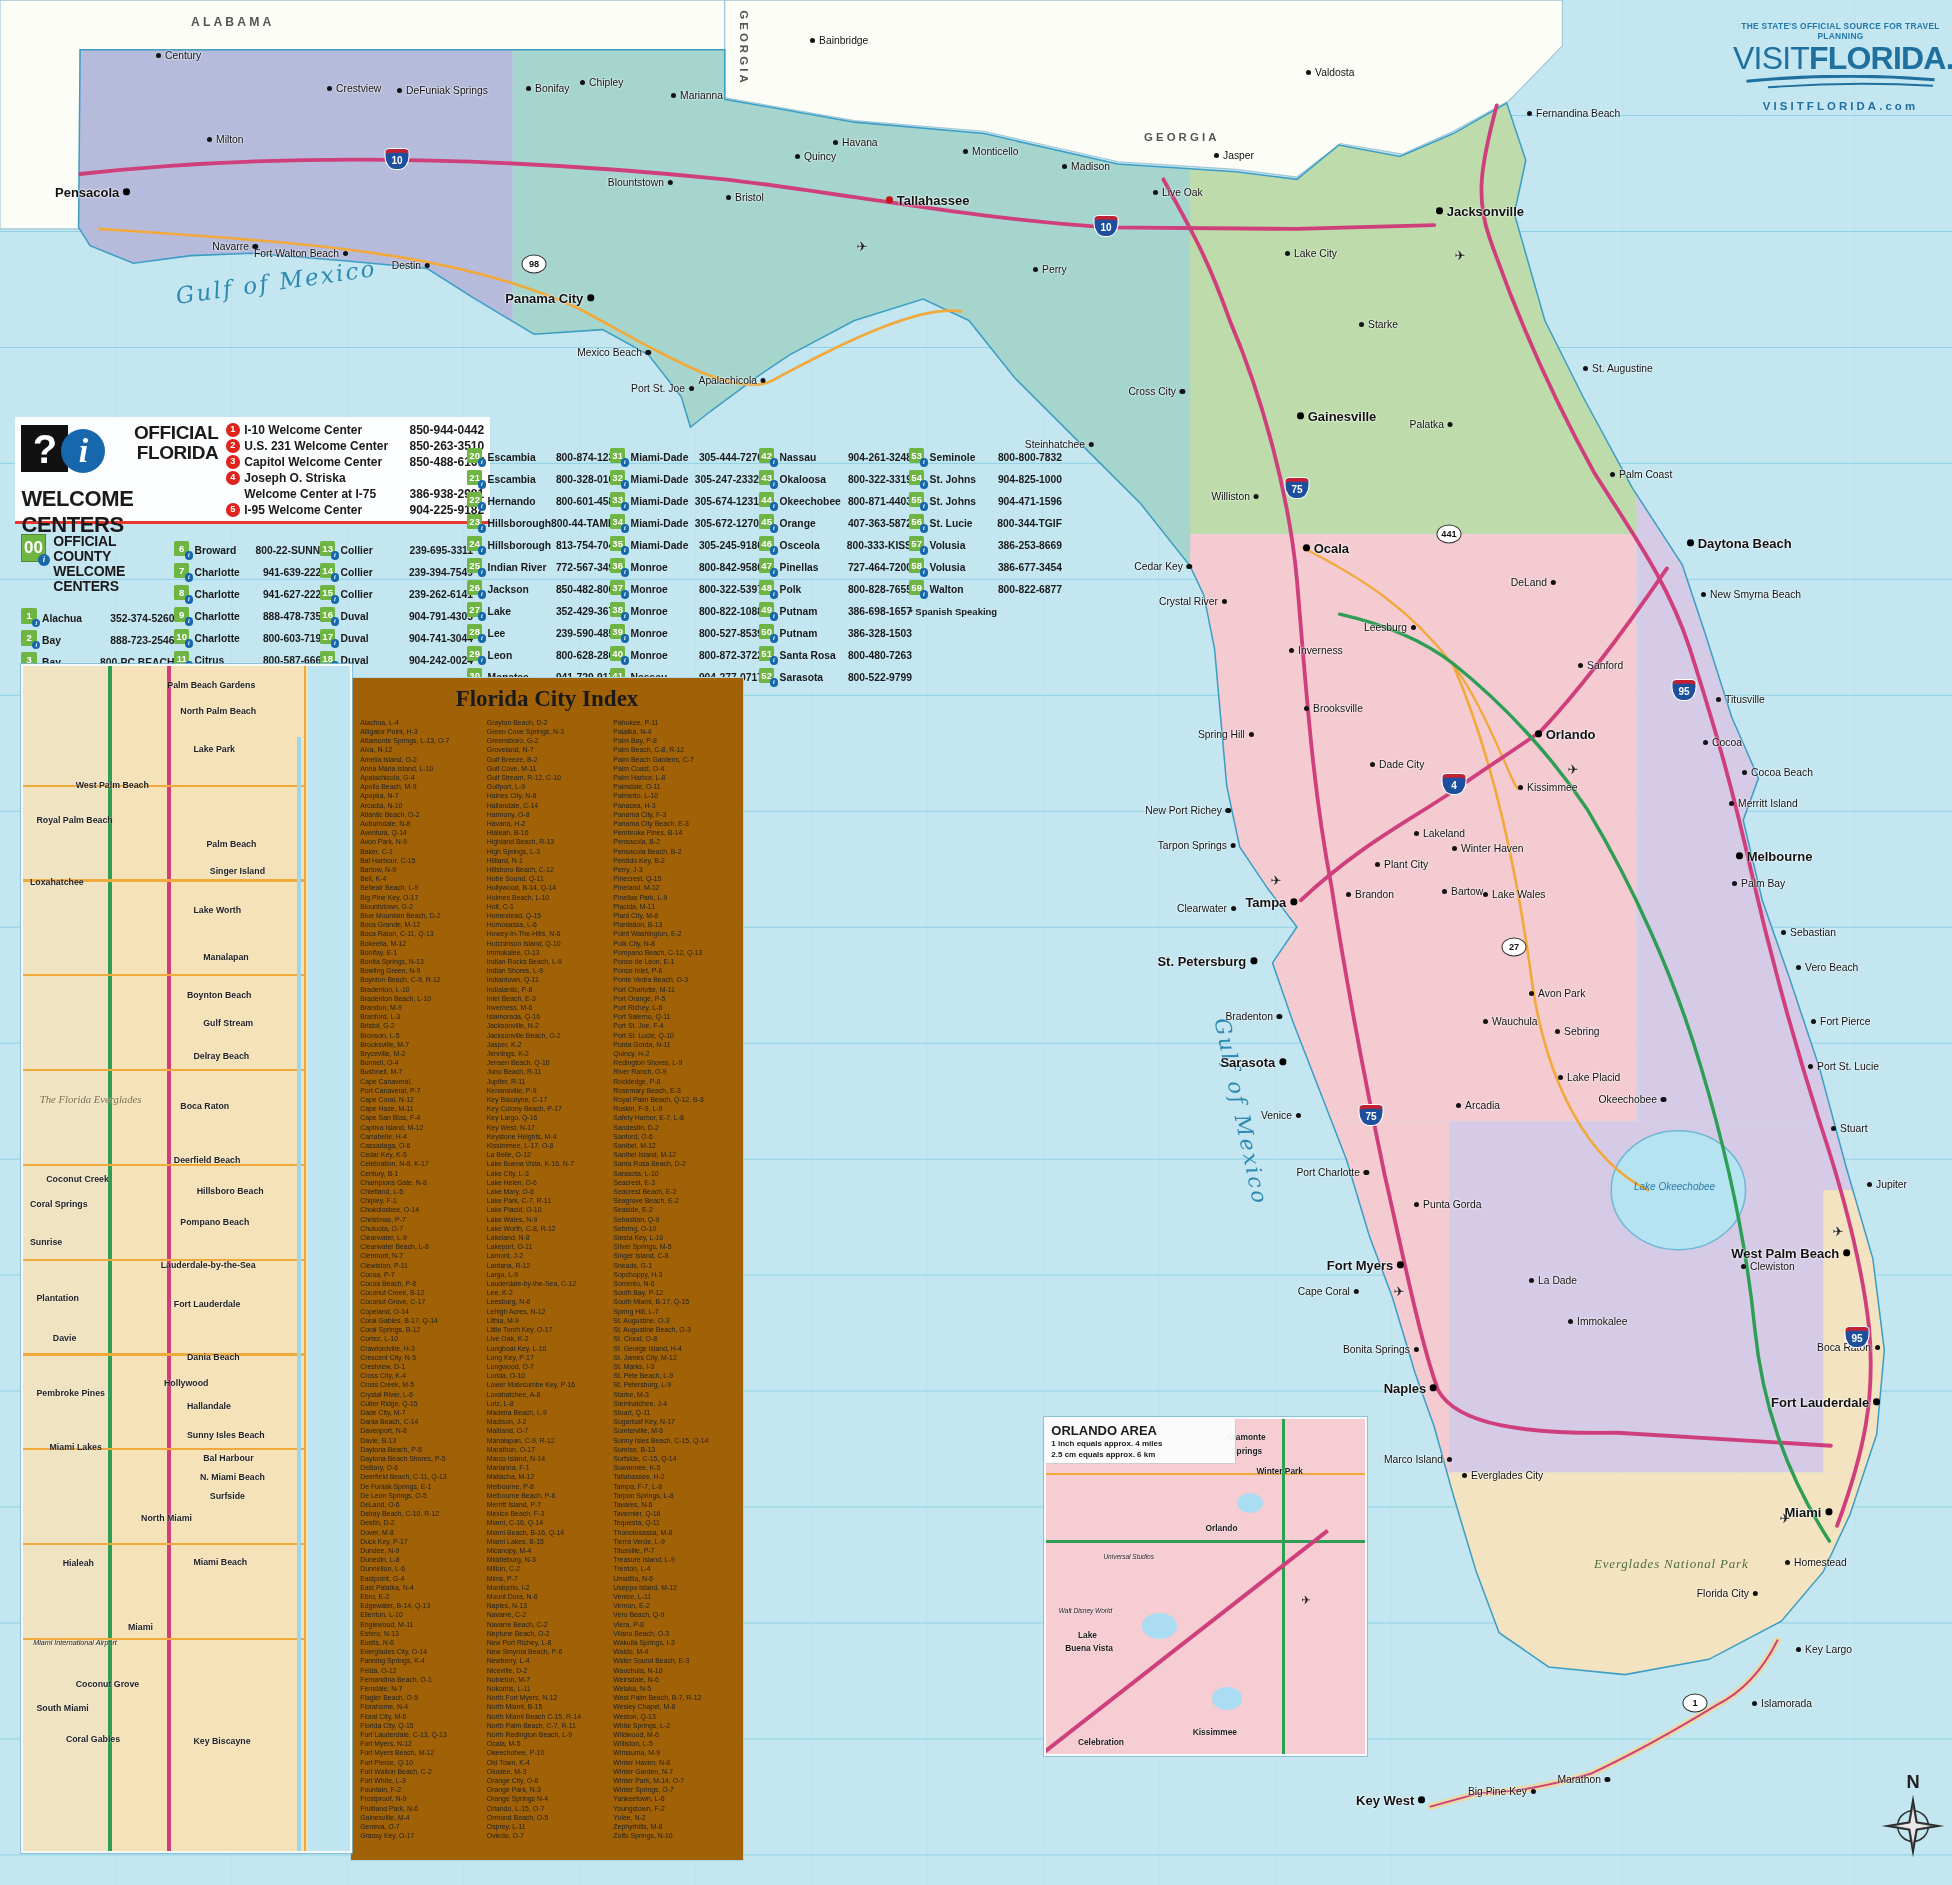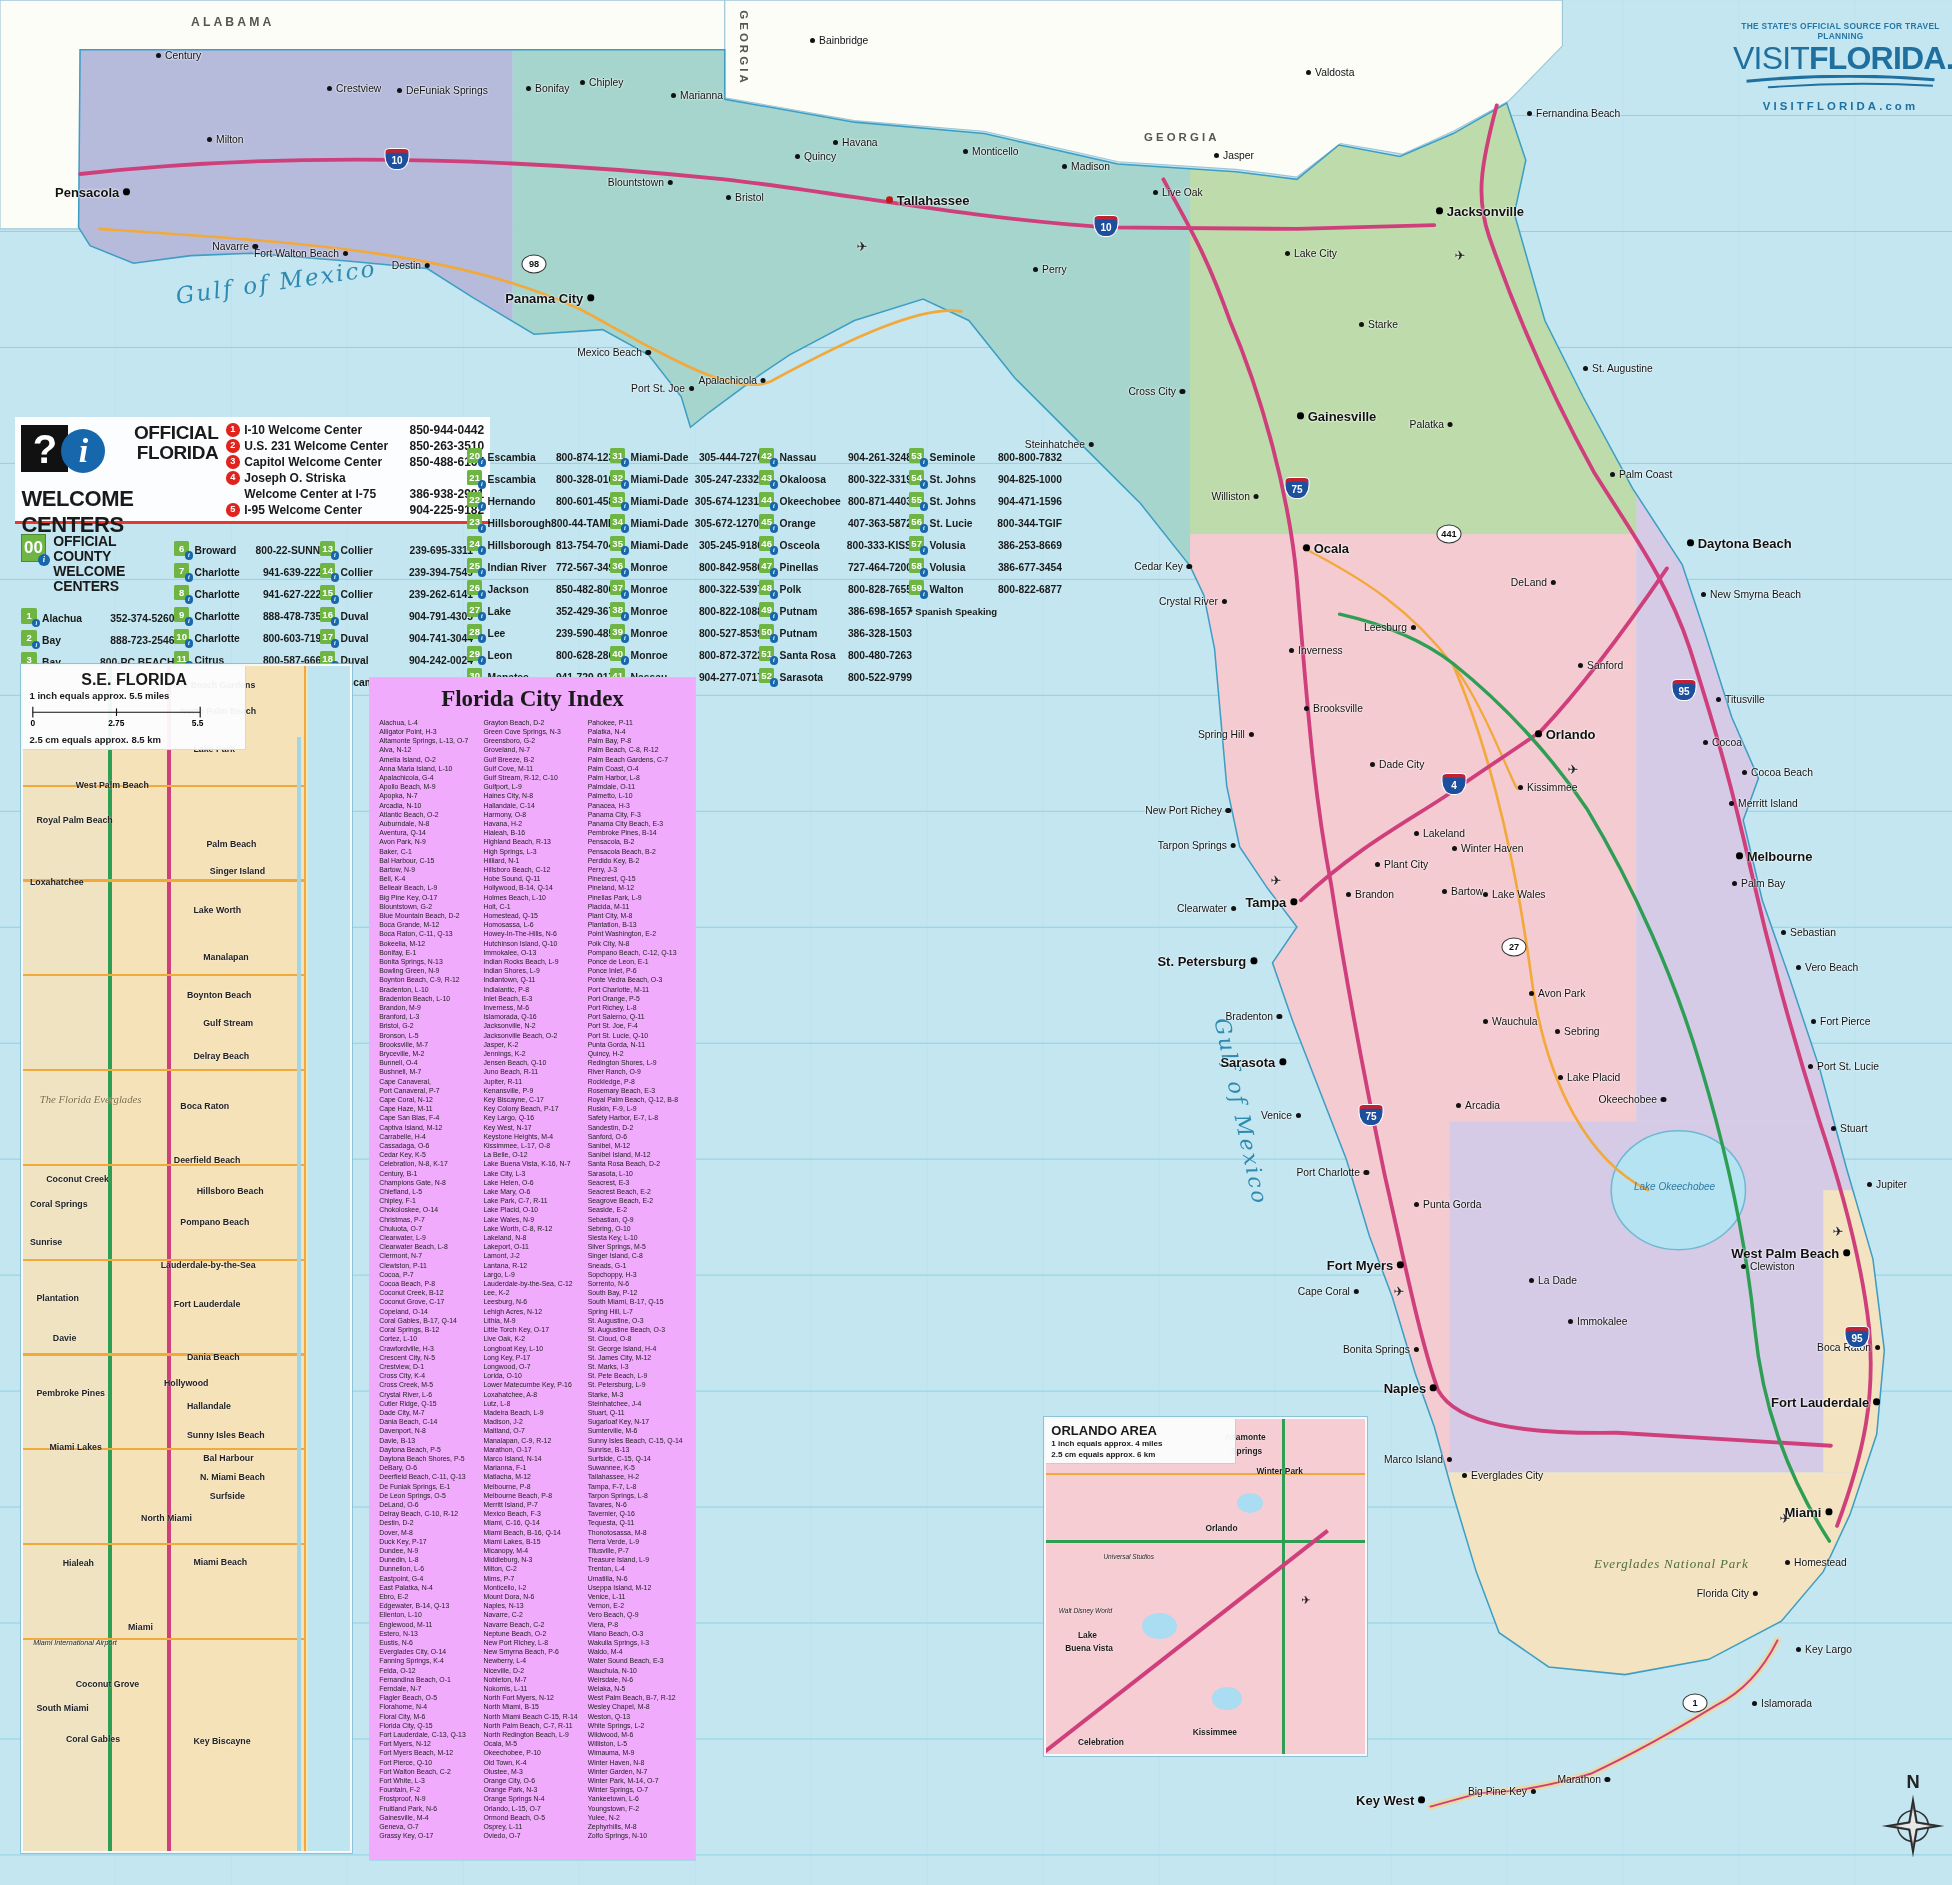--- a/index.html
+++ b/index.html
@@ -68,21 +68,21 @@
   .cc-row{display:flex;align-items:flex-end;height:22px;white-space:nowrap;}
   .cc-num{flex:0 0 15.3px;height:15.3px;background:#6fb544;color:#fff;font-size:9.5px;font-weight:bold;text-align:center;
           line-height:15.3px;border-radius:1.5px;position:relative;margin-right:5.3px;}
   .cc-num i{position:absolute;right:-3.8px;bottom:-3.8px;width:8.4px;height:8.4px;border-radius:50%;background:#1767ac;
             color:#fff;font-size:6.1px;line-height:8.4px;font-family:"Liberation Serif",serif;}
   .cc-name{font-weight:bold;font-size:10.3px;flex:1;}
   .cc-phone{font-weight:bold;font-size:10.3px;}
   .cc-note{margin-top:10.7px;font-weight:bold;font-size:9.5px;}
 
   
-  #city-index{position:absolute;left:369px;top:677px;width:327px;height:1184px;background:#f0abfc;
+  #city-index{position:absolute;left:350px;top:677px;width:394px;height:1184px;background:#a16207;
               border:0.8px solid #aad6e6;box-sizing:border-box;padding:7.6px 9.2px;}
   #city-index h2{margin:0 0 6.1px 0;text-align:center;font-family:"Liberation Serif",serif;font-size:23px;}
   .idx-cols{display:flex;gap:6.1px;}
   .idx-col{flex:1;}
   .idx-entry{font-size:6.9px;line-height:9.2px;color:#222;white-space:nowrap;}
 
   
   #se-inset{position:absolute;left:21.4px;top:664px;width:331px;height:1189px;background:#f6e2b8;
             border:2.3px solid #f4f9fb;box-shadow:0 0 0 0.8px #7fb9d0;box-sizing:border-box;overflow:hidden;}
   .se-ocean{position:absolute;right:0;top:0;width:13%;height:100%;background:#bfe5f0;}
@@ -1133,34 +1133,20 @@
         <div class="se-label" style="left: 12%; top: 75.3%;">Hialeah</div>
         <div class="se-label" style="left: 52%; top: 75.2%;">Miami Beach</div>
         <div class="se-label" style="left: 32%; top: 80.7%;">Miami</div>
         <div class="se-label" style="left: 16%; top: 85.5%;">Coconut Grove</div>
         <div class="se-label" style="left: 4%; top: 87.5%;">South Miami</div>
         <div class="se-label" style="left: 13%; top: 90.1%;">Coral Gables</div>
         <div class="se-label" style="left: 52%; top: 90.3%;">Key Biscayne</div>
         <div class="se-label italic" style="left: 5%; top: 36%;">The Florida Everglades</div>
         <div class="se-label small" style="left: 3%; top: 82%;">Miami International Airport</div>
       </div>
-    <div class="se-head">
-      <div class="t">S.E. FLORIDA</div>
-      <div class="s">1 inch equals approx. 5.5 miles</div>
-      <svg class="se-scale" width="175" height="26" viewBox="0 0 230 34">
-        <line x1="5" y1="12" x2="225" y2="12" stroke="#111" stroke-width="1.5"></line>
-        <line x1="5" y1="5" x2="5" y2="19" stroke="#111" stroke-width="1.5"></line>
-        <line x1="115" y1="7" x2="115" y2="17" stroke="#111" stroke-width="1.5"></line>
-        <line x1="225" y1="5" x2="225" y2="19" stroke="#111" stroke-width="1.5"></line>
-        <text x="2" y="30" font-size="11" font-weight="bold" id="se-m0">0</text>
-        <text x="104" y="30" font-size="11" font-weight="bold" id="se-m1">2.75</text>
-        <text x="214" y="30" font-size="11" font-weight="bold" id="se-m2">5.5</text>
-      </svg>
-      <div class="s">2.5 cm equals approx. 8.5 km</div>
-    </div>
   </div>
 
   <div id="orl-inset">
     <div class="orl-lake" style="left:60%;top:22%;width:26px;height:20px"></div>
     <div class="orl-lake" style="left:30%;top:58%;width:35px;height:26px"></div>
     <div class="orl-lake" style="left:52%;top:80%;width:30.5px;height:23px"></div>
     <div class="orl-r4"></div>
     <div class="orl-r3"></div>
     <div class="orl-r2"></div>
     <div class="orl-r1"></div>

